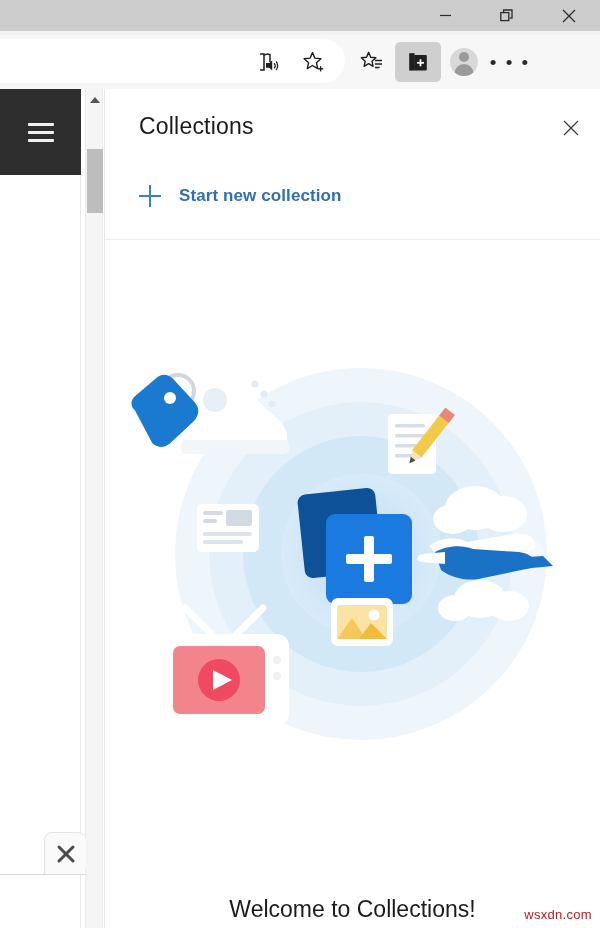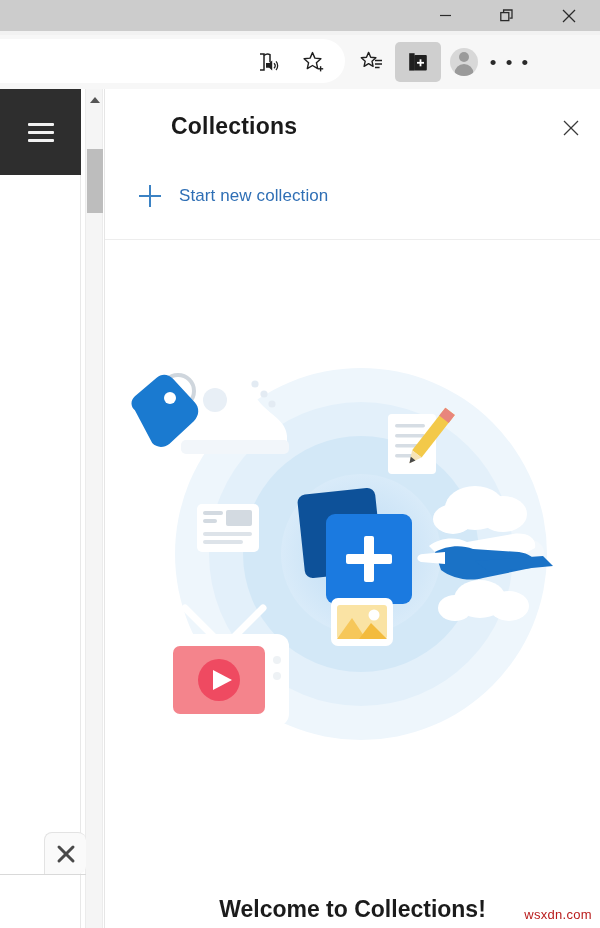--- a/index.html
+++ b/index.html
@@ -124,55 +124,55 @@
   
   .collections {
     position: absolute; left: 104px; top: 89px; width: 496px; height: 839px;
     background: #ffffff; border-left: 1px solid #e6e6e6;
   }
   .col-header {
     position: relative; height: 64px;
   }
   .col-title {
     position:absolute; left: 34px; top: 24px;
-    font-size: 23px; color: #1a1a1a; font-weight: 700; letter-spacing: .2px; margin-left: 32px;
+    font-size: 23px; color: #1a1a1a; font-weight: 400; letter-spacing: .2px;
   }
   .col-close {
     position:absolute; right: 12px; top: 22px; width: 34px; height: 34px;
     display:flex; align-items:center; justify-content:center; color:#3a3a3a;
   }
   .start-new {
     position:absolute; left: 0; top: 86px; height: 42px; width: 100%;
     display:flex; align-items:center; padding-left: 34px;
   }
   .plus-icon {
     width: 22px; height: 22px; position: relative; margin-right: 18px; flex: none;
   }
   .plus-icon::before, .plus-icon::after {
     content:""; position:absolute; background:#3b82c4;
   }
   .plus-icon::before { left:0; top:10px; width:22px; height:2px; }
   .plus-icon::after { top:0; left:10px; height:22px; width:2px; }
   .start-label {
-    color: #2f6fb5; font-size: 17px; font-weight: 400; letter-spacing: .1px;
+    color: #2f6fb5; font-size: 17px; font-weight: 700; letter-spacing: .1px;
   }
   .col-divider {
     position:absolute; left: 0; top: 150px; width: 100%; height: 1px; background:#ededed;
   }
 
   
   .empty {
     position:absolute; left:0; top: 152px; width: 100%; height: 687px;
   }
   .hero {
     position:absolute; left: 18px; top: 115px; width: 460px; height: 390px;
   }
   .welcome-title {
     position:absolute; left: 0; top: 655px; width: 100%; text-align:center;
-    font-size: 23px; color: #1b1b1b; font-weight: 700;
+    font-size: 23px; color: #1b1b1b; font-weight: 400;
   }
   .watermark {
     position:absolute; right: 8px; bottom: 6px;
     font-size: 13px; color: #b91c1c; letter-spacing: .3px;
   }
 </style>
 </head>
 <body>
 
 <div id="app">

